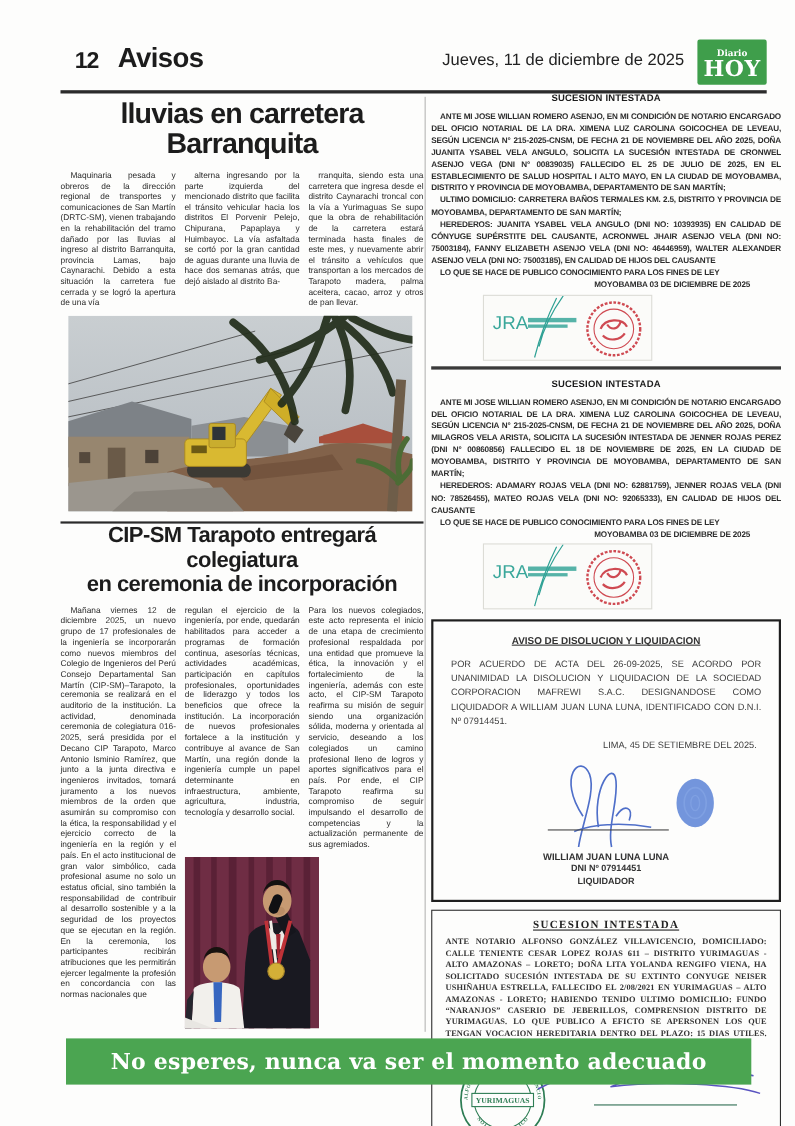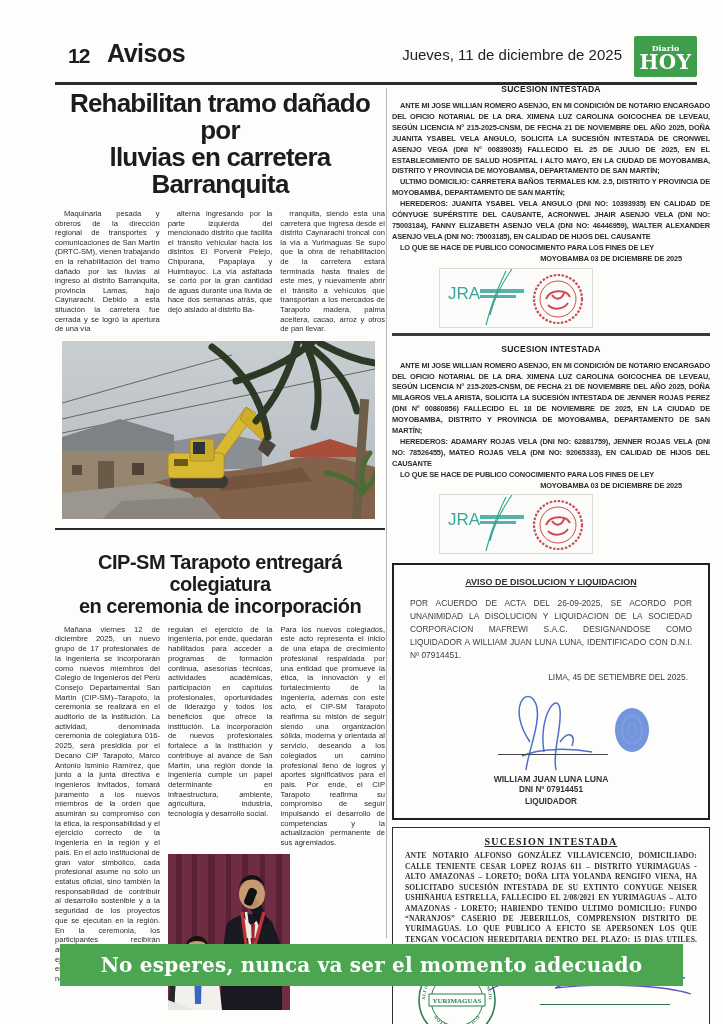--- a/index.html
+++ b/index.html
@@ -21,21 +21,21 @@
   .hdr-rule { position:absolute; left:55px; top:82px; width:642px; height:3px; background:#2b2b2b; }
   .v-rule { position:absolute; left:386px; top:88px; width:1px; height:850px; background:#b5b5b5; }
 
   
   .leftcol { position:absolute; left:55px; top:88px; width:330px; }
   .headline1 { text-align:center; font-weight:bold; font-size:26px; line-height:27px; letter-spacing:-0.8px; margin-top:2px; }
   .cols3 { display:flex; gap:8px; margin-top:11px; }
   .cols3 .c { flex:1; font-size:7.6px; line-height:9.6px; text-align:justify; text-indent:9px; color:#2a2a2a; }
   .photo1 { display:block; margin-top:7px; margin-left:7px; }
   .art-div { width:330px; height:2px; background:#2b2b2b; margin-top:9px; }
-  .headline2 { text-align:center; font-weight:bold; font-size:20px; line-height:22px; letter-spacing:-0.5px; margin-top:21px; }
+  .headline2 { text-align:center; font-weight:bold; font-size:20px; line-height:22px; letter-spacing:-0.5px; margin-top:0; }
   .cip-body { display:flex; gap:8px; margin-top:8px; }
   .cip-c1 { width:105px; font-size:7.6px; line-height:9.7px; text-align:justify; text-indent:9px; color:#2a2a2a; }
   .cip-right { flex:1; display:flex; flex-direction:column; }
   .cip-cols { display:flex; gap:8px; }
   .cip-cols .c { flex:1; font-size:7.6px; line-height:9.7px; text-align:justify; color:#2a2a2a; }
   .photo2 { display:block; margin-top:6px; }
 
   
   .rightcol { position:absolute; left:392px; top:84px; width:318px; }
   .ntitle { text-align:center; font-size:8.6px; font-weight:bold; letter-spacing:0.2px; margin-bottom:7px; }
@@ -83,21 +83,20 @@
     <div class="logo">
       <div class="t">Diario</div>
       <div class="m">HOY</div>
     </div>
   </div>
   <div class="hdr-rule"></div>
   <div class="v-rule"></div>
 
   <div class="leftcol">
     <div class="headline1">
-      <div>Rehabilitan tramo dañado por</div>
       <div>lluvias en carretera Barranquita</div>
     </div>
     <div class="cols3">
       <div class="c">Maquinaria pesada y obreros de la dirección regional de transportes y comunicaciones de San Martín (DRTC-SM), vienen trabajando en la rehabilitación del tramo dañado por las lluvias al ingreso al distrito Barranquita, provincia Lamas, bajo Caynarachi. Debido a esta situación la carretera fue cerrada y se logró la apertura de una vía</div>
       <div class="c">alterna ingresando por la parte izquierda del mencionado distrito que facilita el tránsito vehicular hacia los distritos El Porvenir Pelejo, Chipurana, Papaplaya y Huimbayoc. La vía asfaltada se cortó por la gran cantidad de aguas durante una lluvia de hace dos semanas atrás, que dejó aislado al distrito Ba-</div>
       <div class="c">rranquita, siendo esta una carretera que ingresa desde el distrito Caynarachi troncal con la vía a Yurimaguas Se supo que la obra de rehabilitación de la carretera estará terminada hasta finales de este mes, y nuevamente abrir el tránsito a vehículos que transportan a los mercados de Tarapoto madera, palma aceitera, cacao, arroz y otros de pan llevar.</div>
     </div>
 
     <svg class="photo1" width="313" height="178" viewBox="0 0 313 178">
       <defs>

